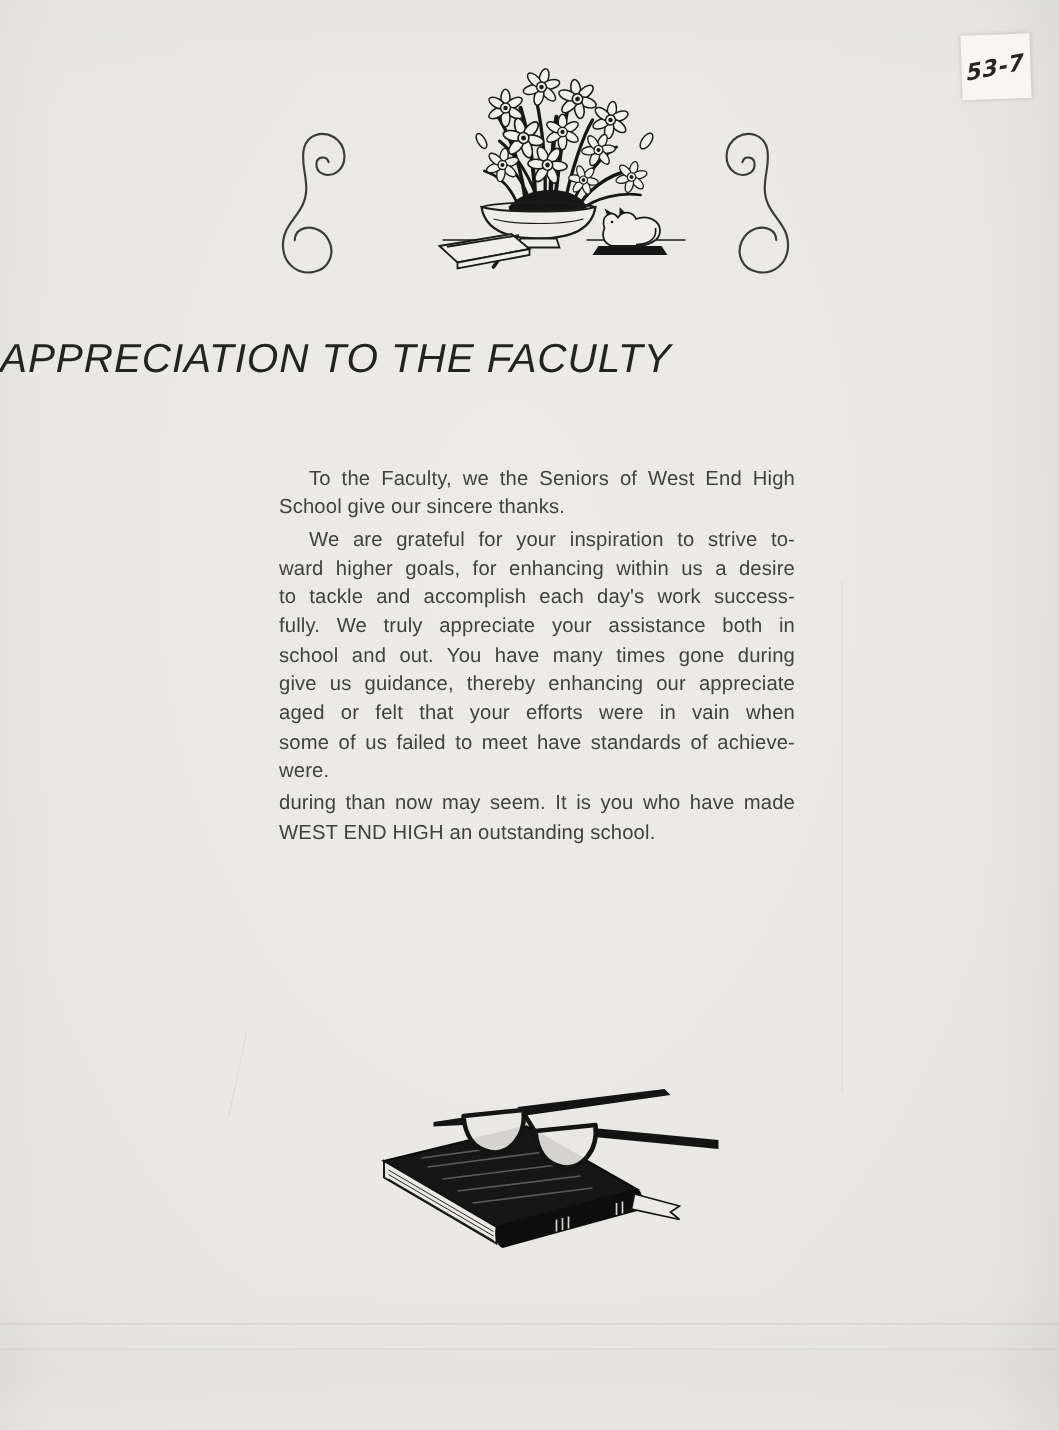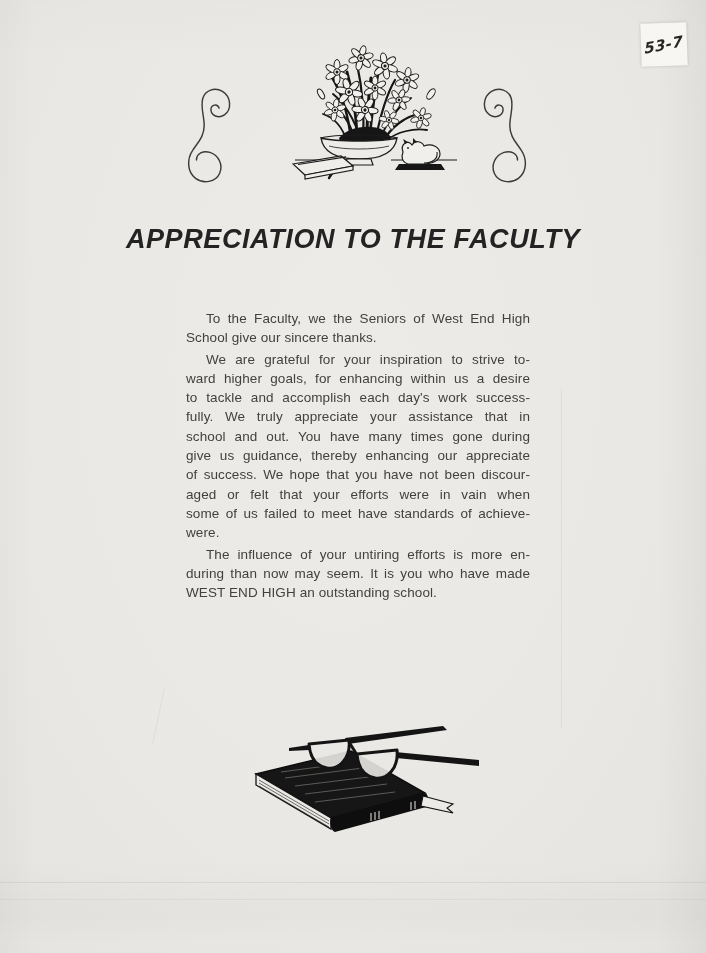--- a/index.html
+++ b/index.html
@@ -65,23 +65,23 @@
     left: 290px;
     top: 42px;
     width: 172px;
     height: 140px;
   }
   .page-title {
     position: absolute;
     left: 0;
     top: 224px;
     width: 706px;
-    text-align: center;
+    text-align: left;
     font-size: 27px;
-    font-weight: bold;
+    font-weight: normal;
     font-style: italic;
     letter-spacing: 0.6px;
     color: #232323;
     white-space: nowrap;
   }
   .text-block {
     position: absolute;
     left: 186px;
     top: 309px;
     width: 344px;
@@ -206,30 +206,28 @@
 
   <div class="text-block">
     <div class="para">
       <div class="line indent">To the Faculty, we the Seniors of West End High</div>
       <div class="line end">School give our sincere thanks.</div>
     </div>
     <div class="para">
       <div class="line indent">We are grateful for your inspiration to strive to-</div>
       <div class="line">ward higher goals, for enhancing within us a desire</div>
       <div class="line">to tackle and accomplish each day's work success-</div>
-      <div class="line">fully. We truly appreciate your assistance that in</div>
+      <div class="line">fully. We truly appreciate your assistance both in</div>
       <div class="line">school and out. You have many times gone during</div>
       <div class="line">give us guidance, thereby enhancing our appreciate</div>
-      <div class="line">of success. We hope that you have not been discour-</div>
       <div class="line">aged or felt that your efforts were in vain when</div>
       <div class="line">some of us failed to meet have standards of achieve-</div>
       <div class="line end">were.</div>
     </div>
     <div class="para">
-      <div class="line indent">The influence of your untiring efforts is more en-</div>
       <div class="line">during than now may seem. It is you who have made</div>
       <div class="line end">WEST END HIGH an outstanding school.</div>
     </div>
   </div>
 
   <svg class="book-glasses" viewBox="0 0 242 140">
 
     <polygon points="11,66 106,43 180,85 86,110" fill="#161616" stroke="#0d0d0d" stroke-width="1.5"></polygon>
 
     <g stroke="#5c5a56" stroke-width="1.1">

